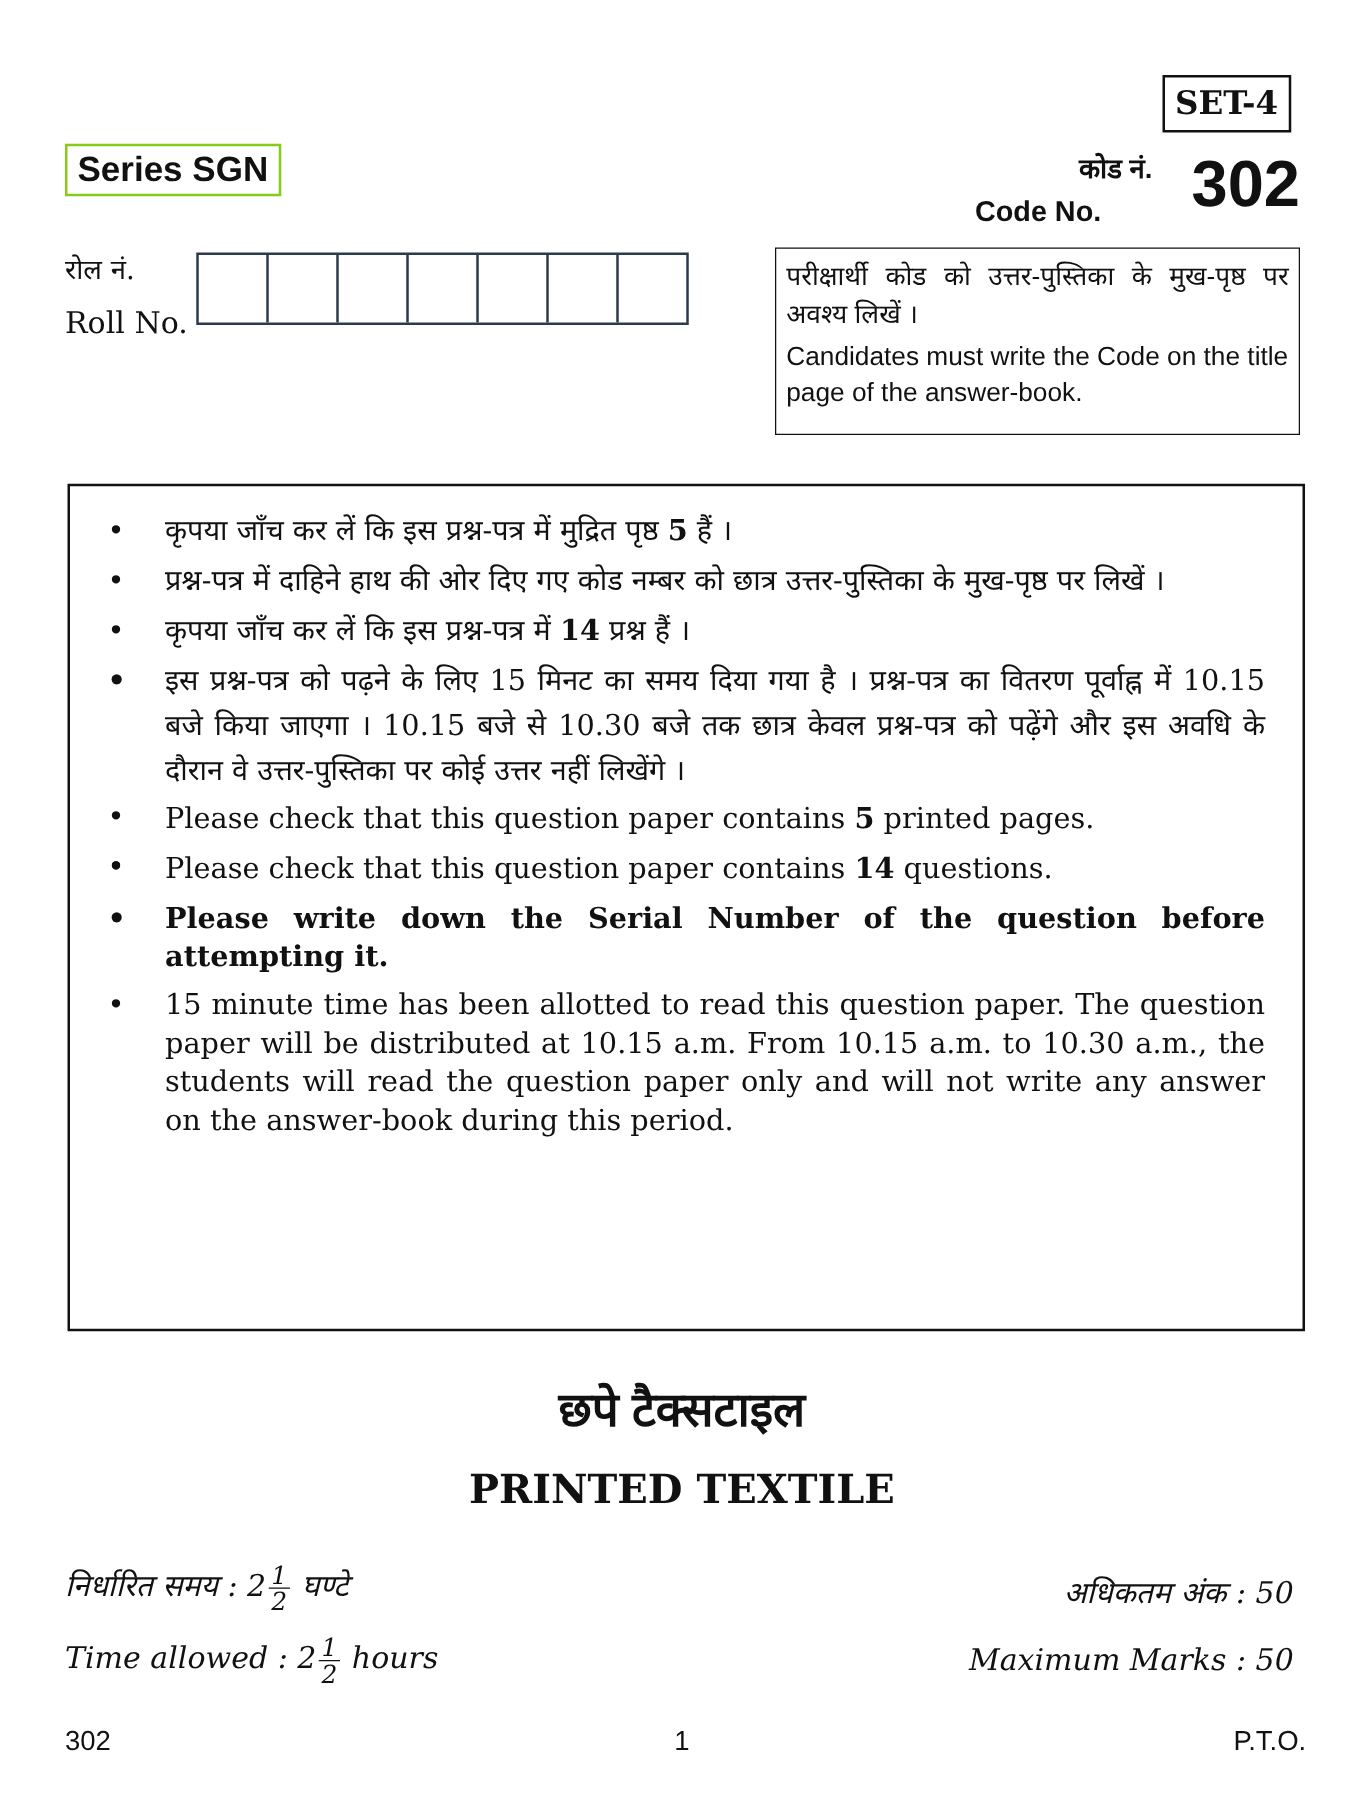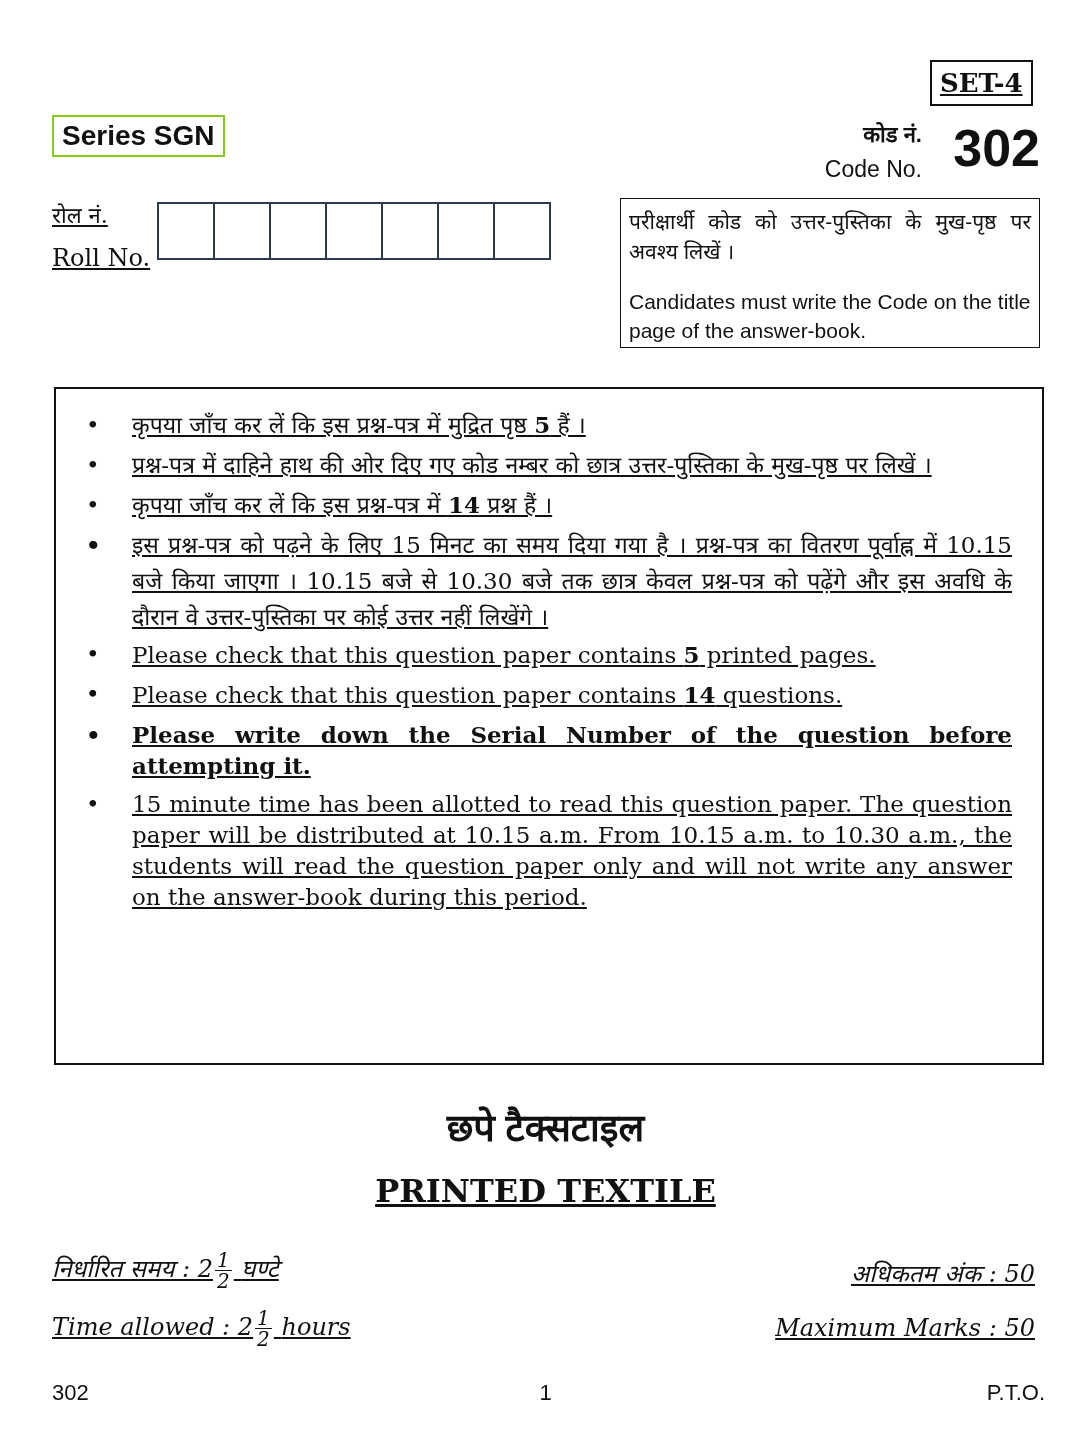--- a/index.html
+++ b/index.html
@@ -1,35 +1,35 @@
 <!DOCTYPE html>
 <html><head>
   <meta charset="utf-8">
   <style>
     html, body { margin: 0; padding: 0; background: #ffffff; }
     body { width: 1091px; height: 1445px; position: relative; overflow: hidden; color: #111; }
-    .serif { font-family: "DejaVu Serif", "Liberation Serif", serif; text-decoration: underline; }
+    .serif { font-family: "DejaVu Serif", "Liberation Serif", serif; }
     .sans { font-family: "Liberation Sans", "DejaVu Sans", sans-serif; }
     .abs { position: absolute; }
 
     .series-box { left: 52px; top: 115px; border: 2px solid #84cc16; padding: 0 8px; height: 38px; line-height: 38px; font-size: 28px; font-weight: bold; }
     .set-box { left: 930px; top: 60px; border: 2px solid #111; padding: 0 8px; height: 42px; line-height: 42px; font-size: 26px; font-weight: bold; }
     .code-hi { left: 820px; top: 118px; font-size: 22px; font-weight: bold; text-align: right; width: 102px; }
-    .code-en { left: 780px; top: 156px; font-size: 23px; font-weight: normal; width: 142px; text-align: right; }
+    .code-en { left: 780px; top: 156px; font-size: 23px; font-weight: bold; width: 142px; }
     .code-num { left: 940px; top: 118px; font-size: 52px; font-weight: bold; width: 100px; text-align: right; }
 
     .roll-hi { left: 52px; top: 199px; font-size: 22px; }
     .roll-en { left: 52px; top: 232px; font-size: 24px; margin-top: 12px; }
     .roll-grid { left: 157px; top: 202px; display: flex; border: 2px solid #2d3a4e; }
     .roll-cell { width: 54px; height: 54px; border-right: 2px solid #2d3a4e; }
     .roll-cell:last-child { border-right: none; }
 
     .cand-box { left: 620px; top: 198px; width: 402px; height: 136px; border: 1.5px solid #111; padding: 8px 8px 4px 8px; }
     .cand-hi { font-size: 21px; line-height: 30px; text-align: justify; text-align-last: left; }
-    .cand-en { font-size: 21px; line-height: 29px; margin-top: 20px; }
+    .cand-en { font-size: 21px; line-height: 29px; margin-top: 4px; }
 
     .instr-box { left: 54px; top: 387px; width: 986px; height: 674px; border: 2px solid #111; }
     .instr-list { list-style: none; margin: 0; padding: 18px 30px 0 30px; }
     .instr-item { position: relative; padding-left: 46px; font-size: 23px; line-height: 31px; margin-bottom: 8px; text-align: justify; }
     .instr-item.hi { line-height: 36px; margin-bottom: 4px; }
     .bullet { position: absolute; left: 0; top: 0; width: 10px; text-align: center; }
     .bold { font-weight: bold; }
 
     .title-hi { left: 0; width: 1091px; top: 1100px; text-align: center; font-size: 38px; font-weight: bold; }
     .title-en { left: 0; width: 1091px; top: 1172px; text-align: center; font-size: 32px; font-weight: bold; }

